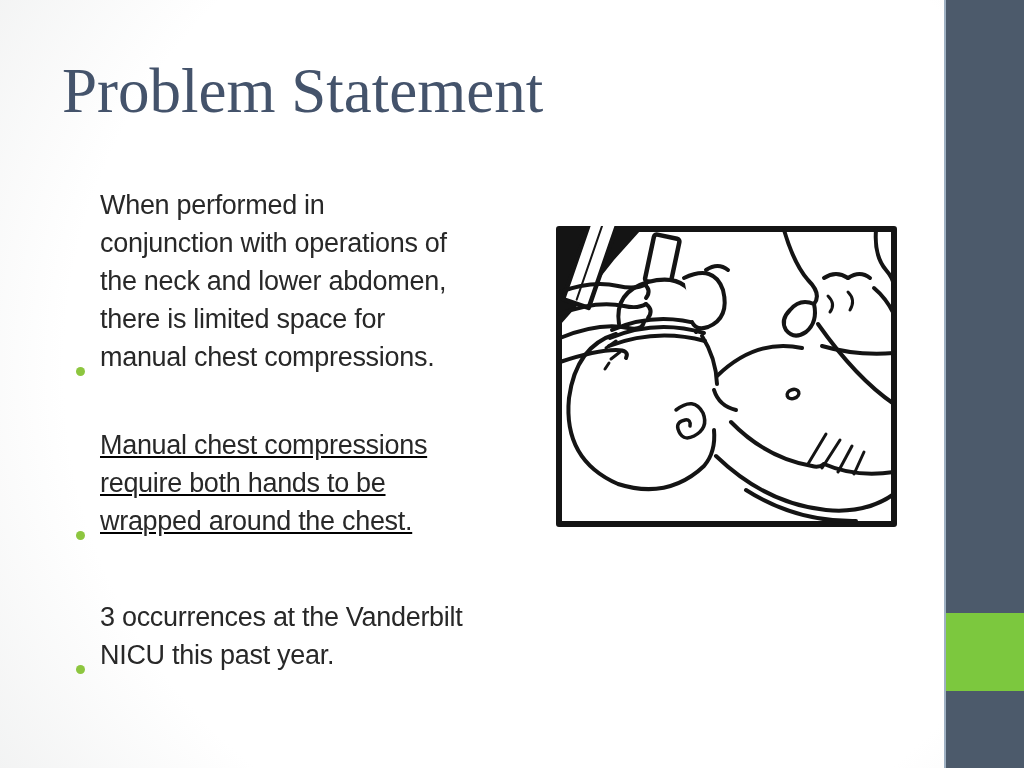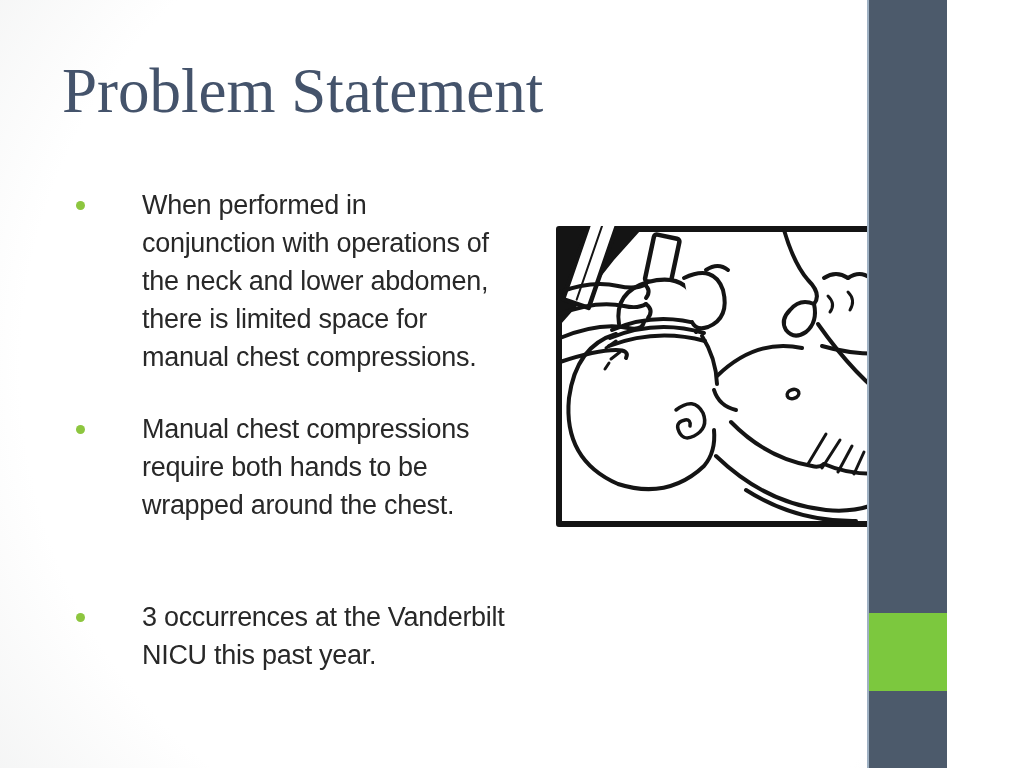--- a/index.html
+++ b/index.html
@@ -8,21 +8,21 @@
     --title-color:#44536b;
     --bullet-dot:#8dc63f;
     --body-text:#282828;
   }
   html,body{margin:0;padding:0;}
   body{
     width:1024px;height:768px;overflow:hidden;
     font-family:"Liberation Sans",sans-serif;
   }
   .slide{
-    position:relative;width:947px;height:768px;
+    position:relative;width:1024px;height:768px;
     background:radial-gradient(circle 980px at 56% 48%, #ffffff 52%, #eeefef 78%, #d9dbdc 100%);
   }
   .side-band{
     position:absolute;top:0;right:0;width:78px;height:768px;
     background:var(--accent-band);
     border-left:2px solid #9fb1c3;
   }
   .accent-square{
     position:absolute;right:0;top:613px;width:78px;height:78px;
     background:var(--accent-square);
@@ -32,24 +32,24 @@
     font-family:"Liberation Serif",serif;
     font-weight:400;font-size:63px;line-height:1.05;
     color:var(--title-color);letter-spacing:0px;
     white-space:nowrap;
   }
   .bullets{
     list-style:none;margin:0;padding:0;
     position:absolute;left:76px;top:0;width:480px;
   }
   .bullet-item{
-    position:absolute;display:flex;align-items:flex-start;gap:42px;
+    position:absolute;display:flex;align-items:flex-end;
   }
   .bullet-item.b1{top:186px;}
-  .bullet-item.b2{top:410px;}
+  .bullet-item.b2{top:426px;text-decoration:underline;}
   .bullet-item.b3{top:598px;}
   .bullet-dot{
     flex:0 0 auto;width:9px;height:9px;border-radius:50%;
     background:var(--bullet-dot);margin-top:15px;
   }
   .bullet-text{
     margin-left:15px;width:470px;
     font-size:27px;line-height:38px;letter-spacing:-0.3px;
     color:var(--body-text);
     white-space:pre-line;

